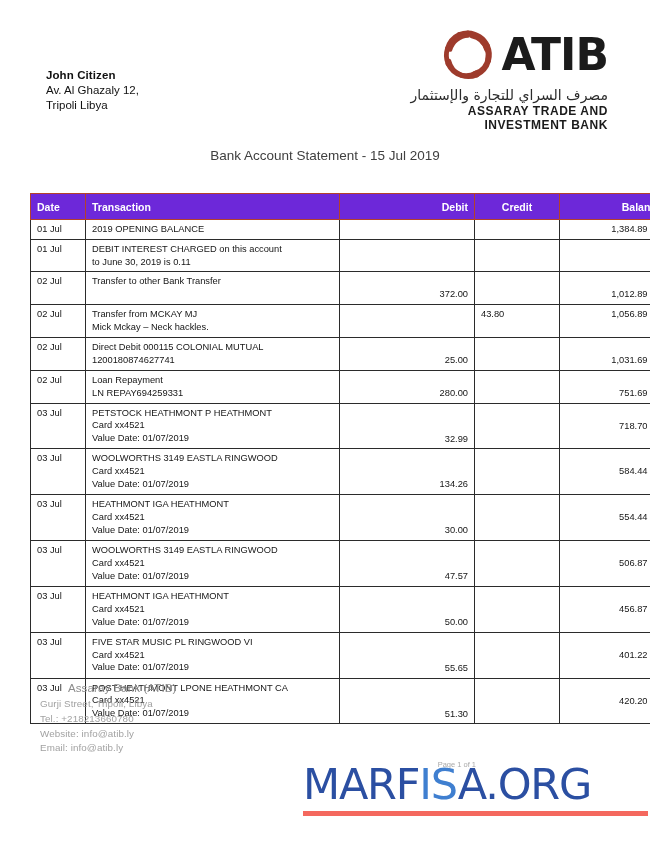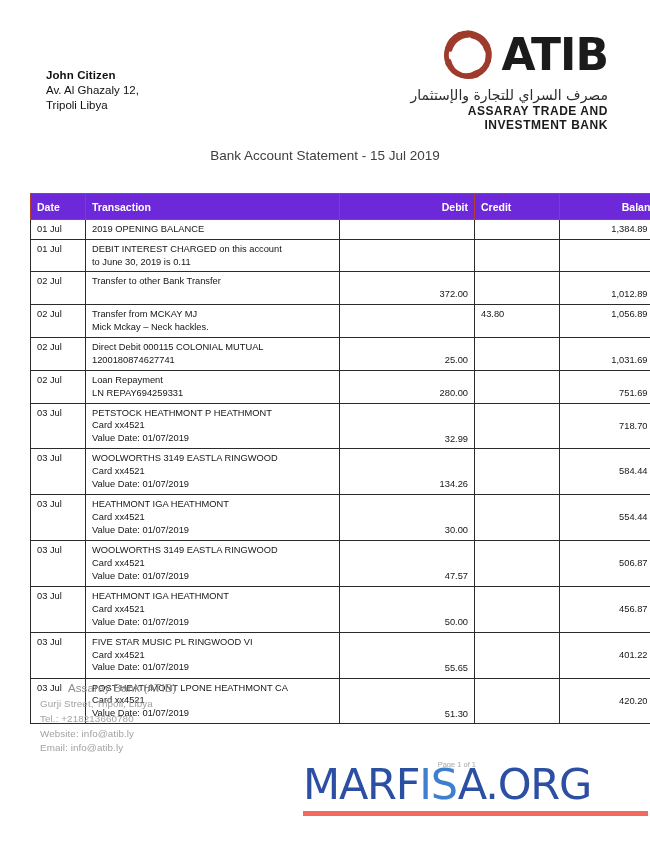--- a/index.html
+++ b/index.html
@@ -134,21 +134,21 @@
   }
   .c-date  { width: 42px; }
   .c-desc  { width: 241px; }
   .c-debit { width: 122px; }
   .c-cred  { width: 72px; }
   .c-bal   { width: 96px; }
 
   th.c-date  { text-align: left; }
   th.c-desc  { text-align: left; }
   th.c-debit { text-align: right; }
-  th.c-cred  { text-align: left; }
+  th.c-cred  { text-align: center; }
   th.c-bal   { text-align: right; }
 
   td.c-date  { text-align: left; white-space: nowrap; }
   td.c-desc  { text-align: left; }
   td.c-debit { text-align: right; }
   td.c-cred  { text-align: left; }
   td.c-bal   { text-align: right; }
 
   
   .num { display: block; }

